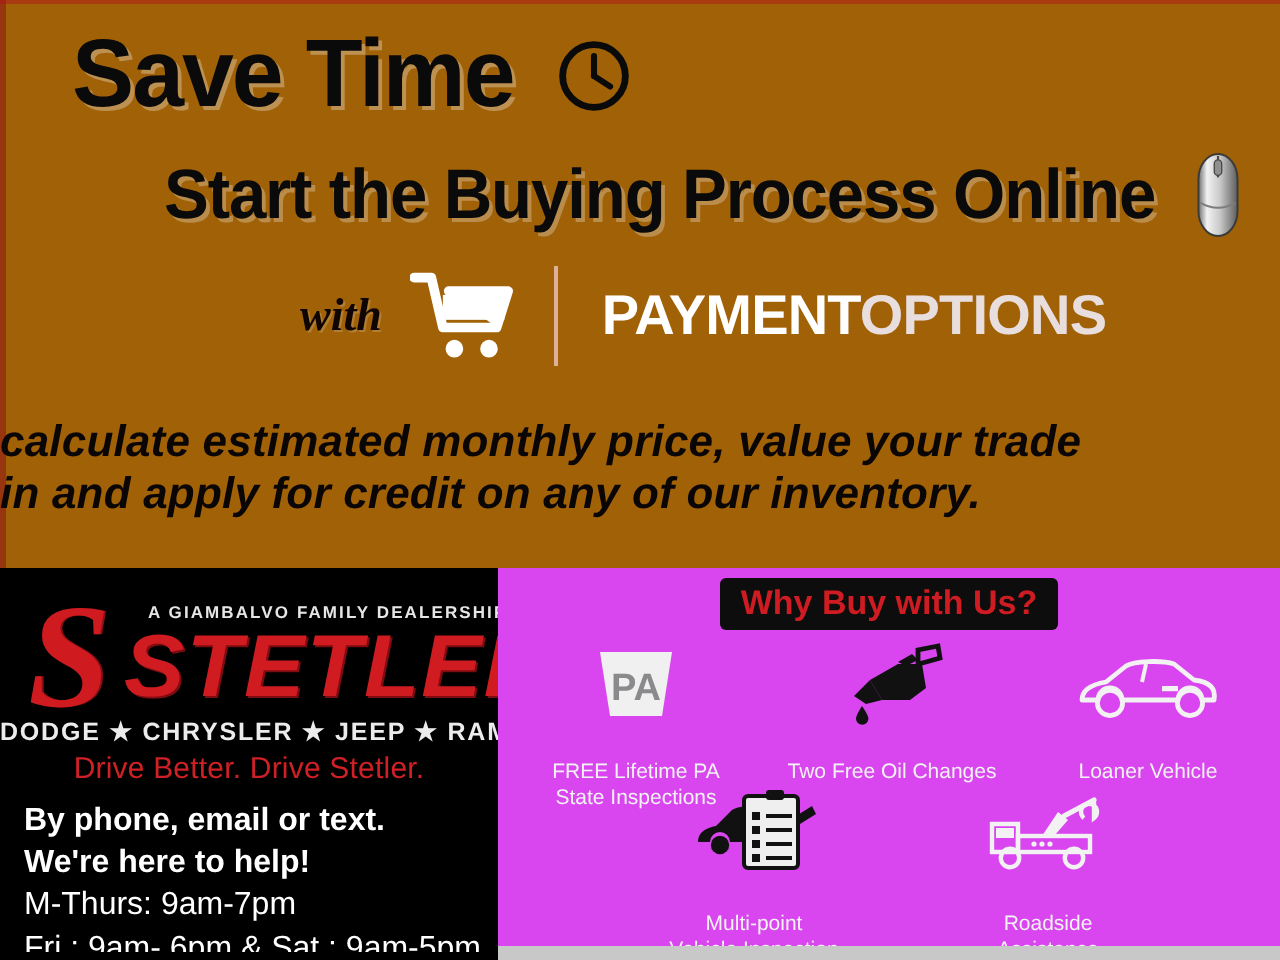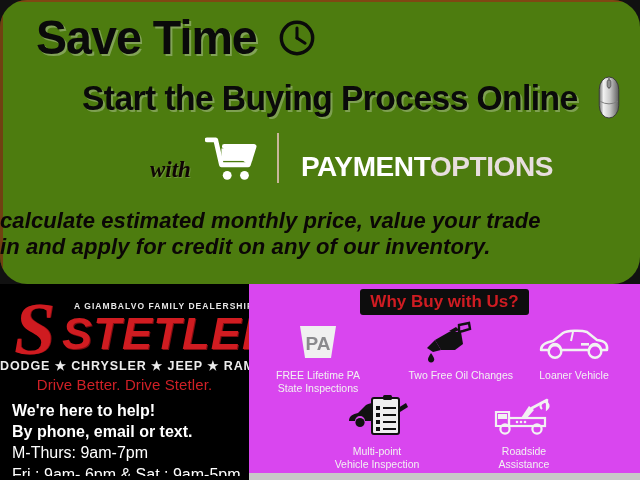--- a/index.html
+++ b/index.html
@@ -9,23 +9,22 @@
     position:relative;
     width:640px;height:480px;
     overflow:hidden;
     background:#111;
     box-sizing:border-box;
   }
 
   
   .hero{
     position:absolute;left:0;top:0;width:640px;height:284px;
-    background:#4d7c0f;
+    background:#a16207;
     overflow:hidden;
-    border-radius:27px;
   }
   .hero-edge-l{position:absolute;left:0;top:0;width:3px;height:284px;background:#8e1014;opacity:.55;}
   .hero-edge-t{position:absolute;left:0;top:0;width:640px;height:2px;background:#b31218;opacity:.5;}
 
   .line1{
     position:absolute;left:36px;top:14px;
     display:flex;align-items:center;gap:14px;
   }
   .line1 .txt{
     font-family:"Liberation Sans",sans-serif;
@@ -47,21 +46,21 @@
     color:#0a0a0a;letter-spacing:-.6px;
     text-shadow:2px 2px 0 rgba(255,255,255,.28);
     transform:scaleX(.96);
     transform-origin:left center;
   }
   .mouse{width:22px;height:43px;flex:0 0 auto;display:block;}
 
   
   .brandrow{
     position:absolute;left:150px;top:133px;
-    display:flex;align-items:flex-end;
+    display:flex;align-items:center;
   }
   .withword{
     font-family:"Liberation Serif",serif;
     font-style:italic;font-weight:bold;font-size:23px;
     color:#100505;margin-right:14px;
     text-shadow:1px 1px 0 rgba(255,255,255,.18);
   }
   .cart{width:54px;height:48px;display:block;}
   .vrule{width:2px;height:50px;background:#f3c9cb;opacity:.75;margin:0 22px 0 18px;}
   .polabel{
@@ -161,24 +160,24 @@
     padding:2px 10px 3px 10px;
     border-radius:3px;
     white-space:nowrap;
   }
 
   .feat{position:absolute;text-align:center;}
   .feat .ic{display:flex;align-items:flex-end;justify-content:center;height:46px;}
   .feat .cap{
     font-family:"Liberation Sans",sans-serif;
     font-size:10.5px;line-height:12.5px;font-weight:normal;
-    color:#f2f2f2;margin-top:5px;white-space:pre-line;
+    color:#f2f2f2;margin-top:16px;white-space:pre-line;
   }
   .f1{left:6px;top:34px;width:126px;}
-  .f2{left:130px;top:34px;width:134px;text-align:right;}
+  .f2{left:130px;top:34px;width:134px;}
   .f3{left:262px;top:34px;width:126px;}
   .f4{left:60px;top:110px;width:136px;}
   .f5{left:208px;top:110px;width:134px;}
 
   .footstrip{
     position:absolute;left:249px;top:473px;width:391px;height:7px;
     background:#c8c8c8;
   }
   .footstrip-l{
     position:absolute;left:0;top:476px;width:249px;height:4px;background:#000;
@@ -246,22 +245,22 @@
     <div class="logoblock">
       <div class="bigS">S</div>
       <div class="giambalvo">A GIAMBALVO FAMILY DEALERSHIP</div>
       <div class="stetler">STETLER</div>
     </div>
 
     <div class="brands">DODGE ★ CHRYSLER ★ JEEP ★ RAM</div>
     <div class="tagline">Drive Better.  Drive Stetler.</div>
 
     <div class="contact">
+      <div class="b">By phone, email or text.</div>
       <div class="b">We're here to help!</div>
-      <div class="b">By phone, email or text.</div>
       <div class="i">M-Thurs: 9am-7pm</div>
       <div class="i">Fri.: 9am- 6pm &amp; Sat.: 9am-5pm</div>
     </div>
   </div>
 
   <div class="rightpanel">
 
     <div class="whybuy">
       <span>Why Buy with Us?</span>
     </div>

